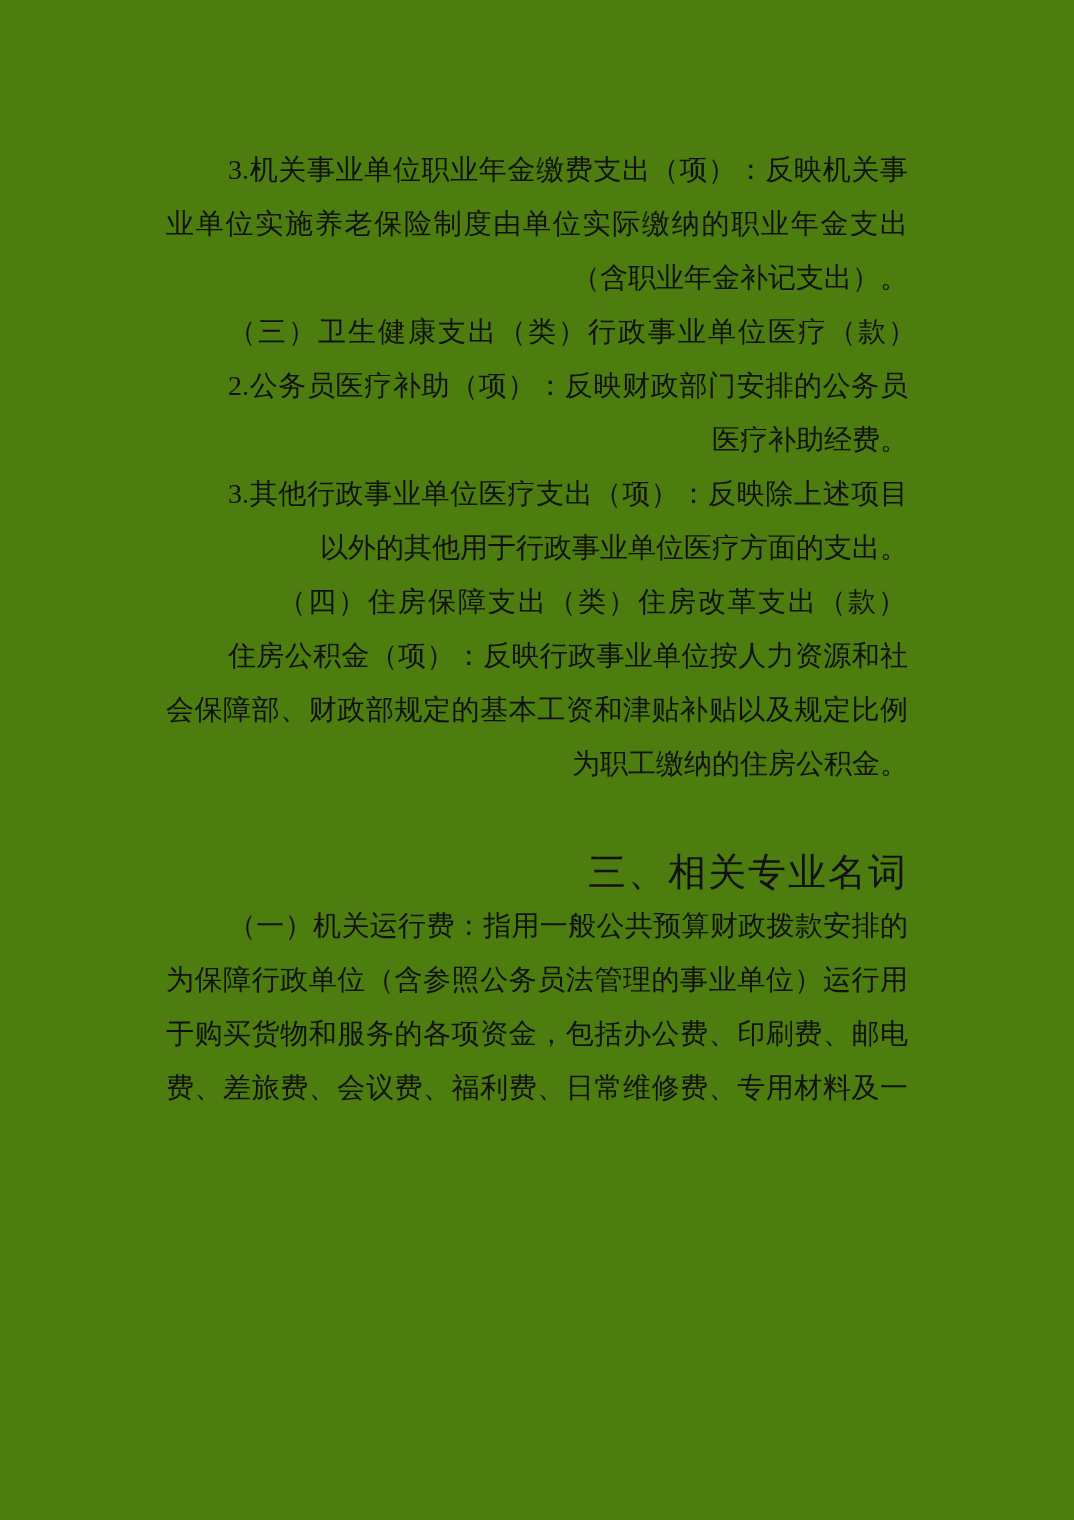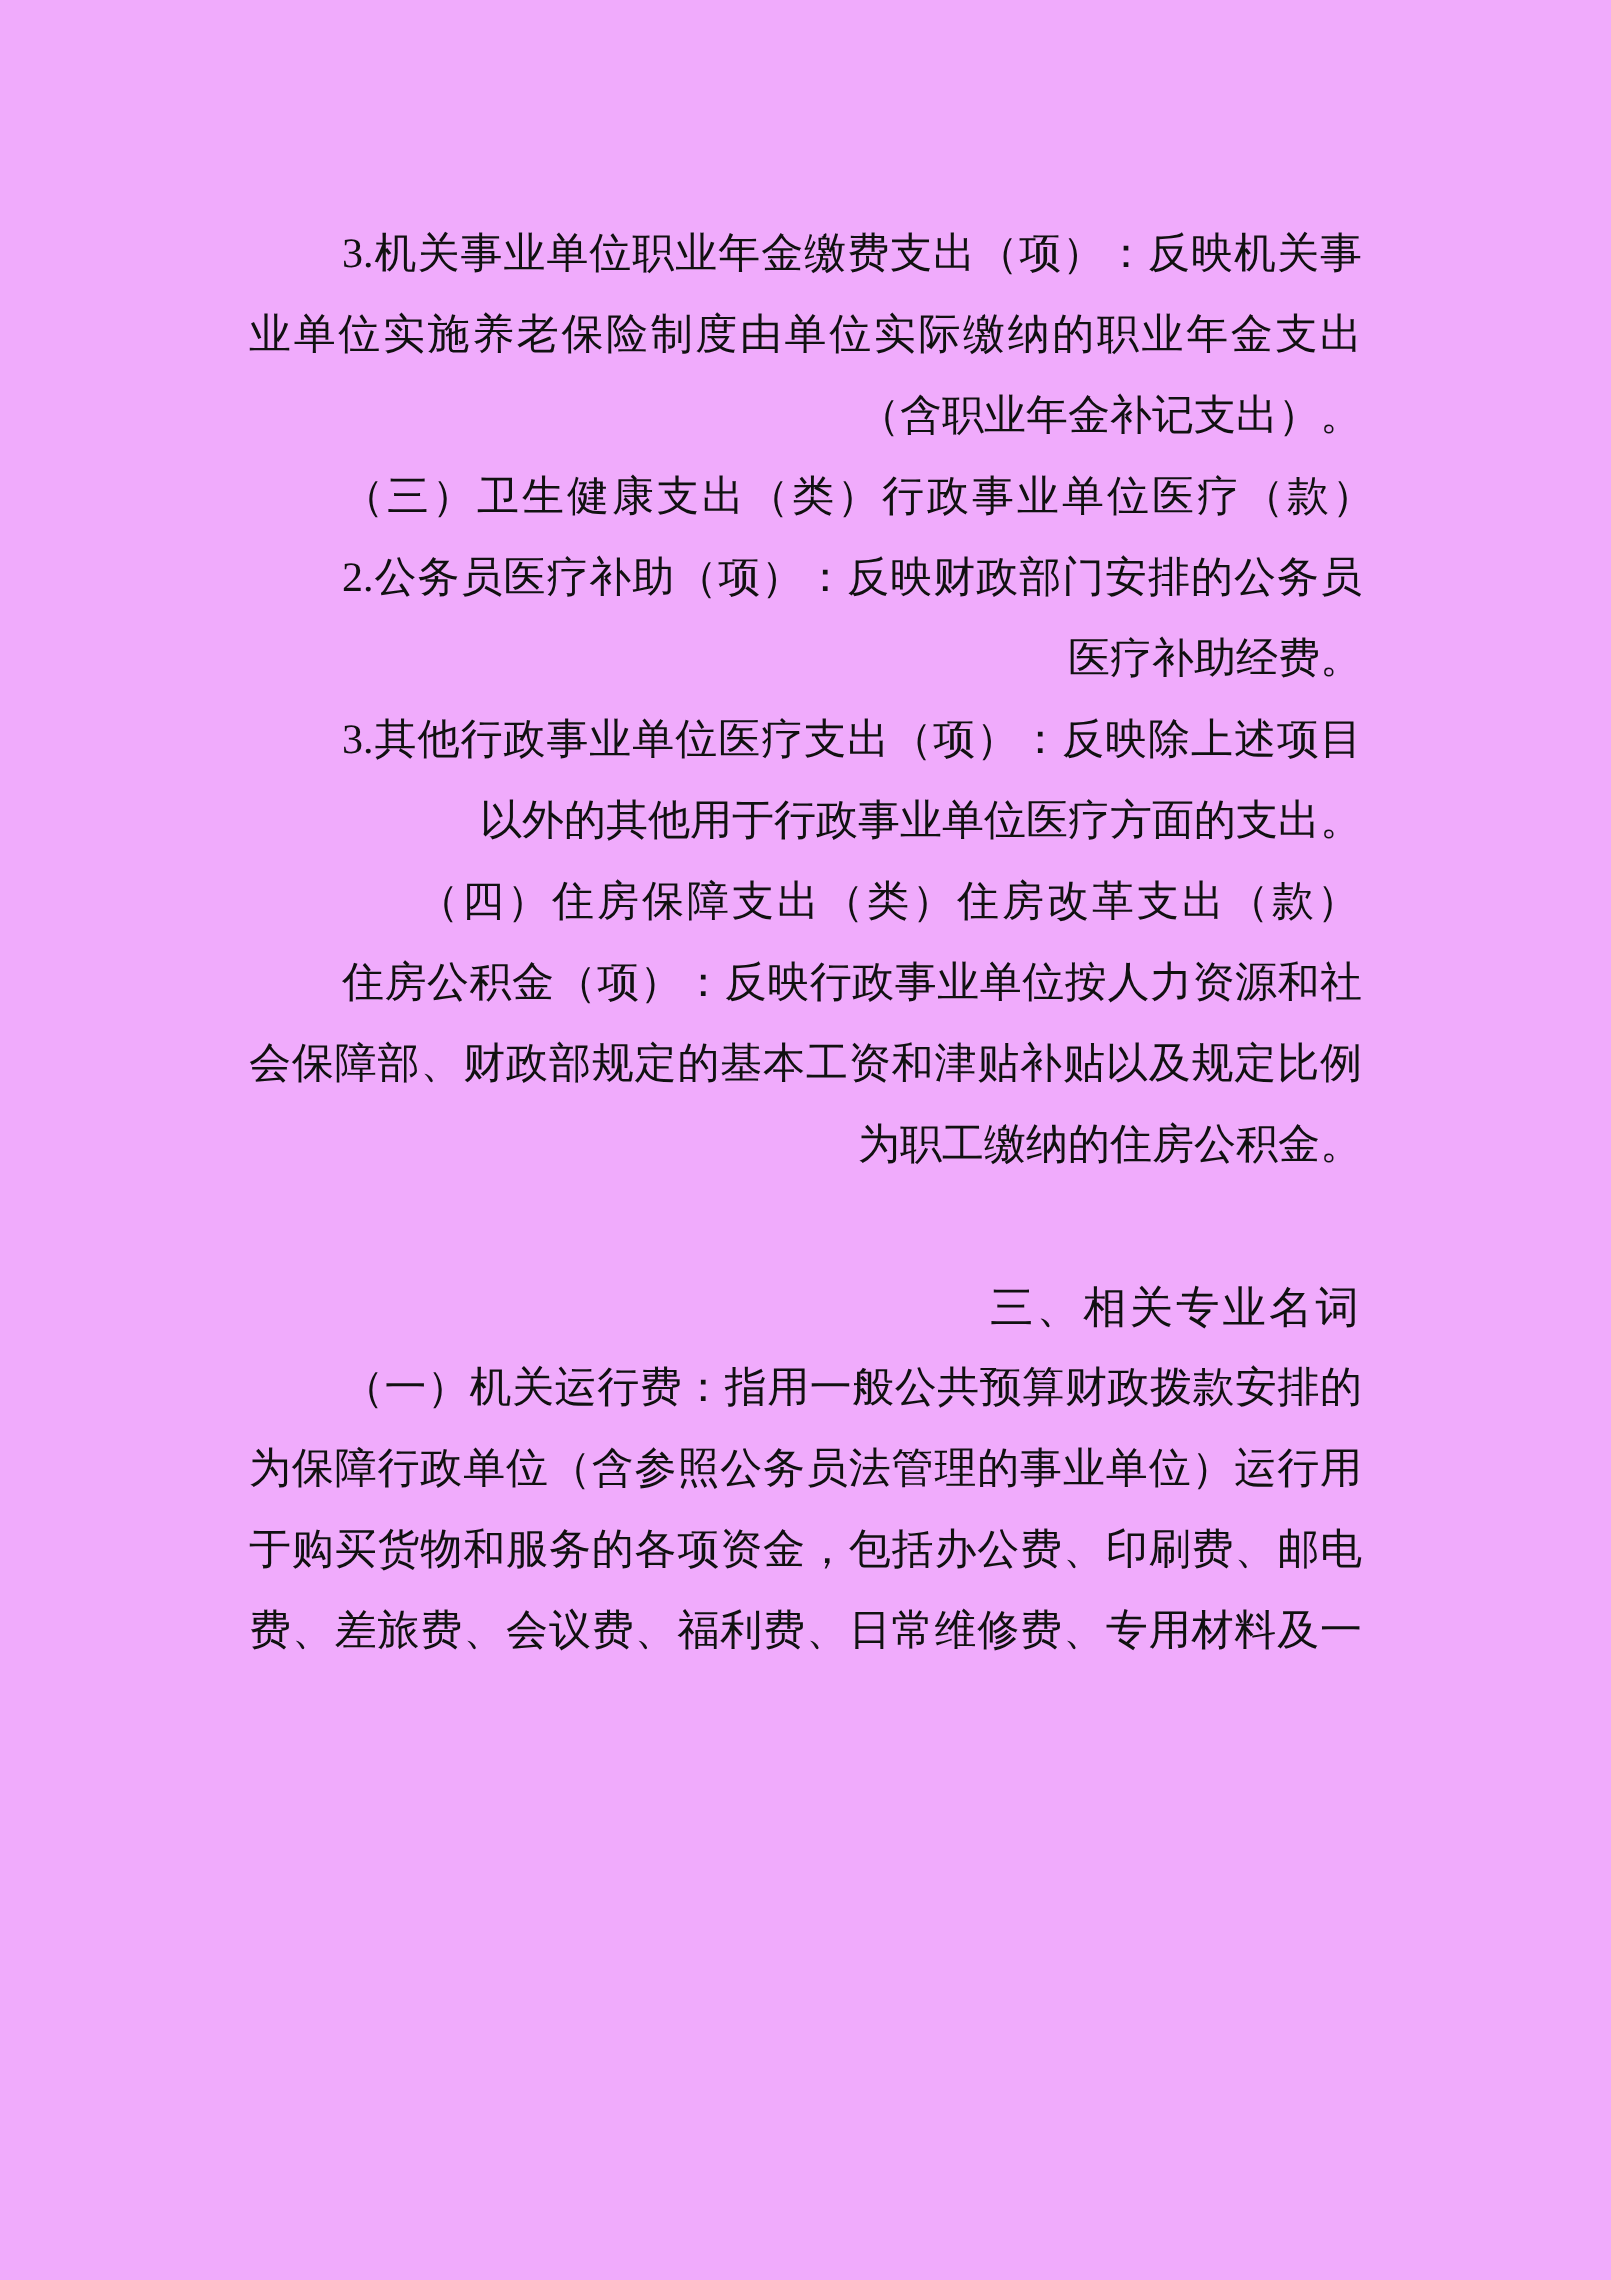--- a/index.html
+++ b/index.html
@@ -4,21 +4,21 @@
 <style>
   html, body {
     margin: 0;
     padding: 0;
     background: #ffffff;
   }
   .page {
     position: relative;
     width: 1074px;
     height: 1520px;
-    background: #f0abfc;
+    background: #4d7c0f;
     overflow: hidden;
   }
   .doc {
     position: absolute;
     left: 166px;
     top: 143px;
     width: 742px;
     color: #111111;
     font-family: "Liberation Serif", "DejaVu Serif", serif;
     font-size: 28px;
@@ -40,21 +40,21 @@
     padding-left: 62px;
   }
   .heading-serif .line {
     font-weight: bold;
     letter-spacing: 2px;
   }
   .heading-sans .line {
     font-family: "Liberation Sans", "DejaVu Sans", sans-serif;
     font-weight: bold;
     letter-spacing: 2px;
-    font-size: 29px;
+    font-size: 38px;
   }
   .spacer { height: 54px; }
   .seg.bold { font-weight: normal; }
 </style>
 </head>
 <body>
 
 <div class="page">
   <div class="doc" id="doc-blocks" style="color: rgb(17, 17, 17);">
       <div class="block paragraph">

